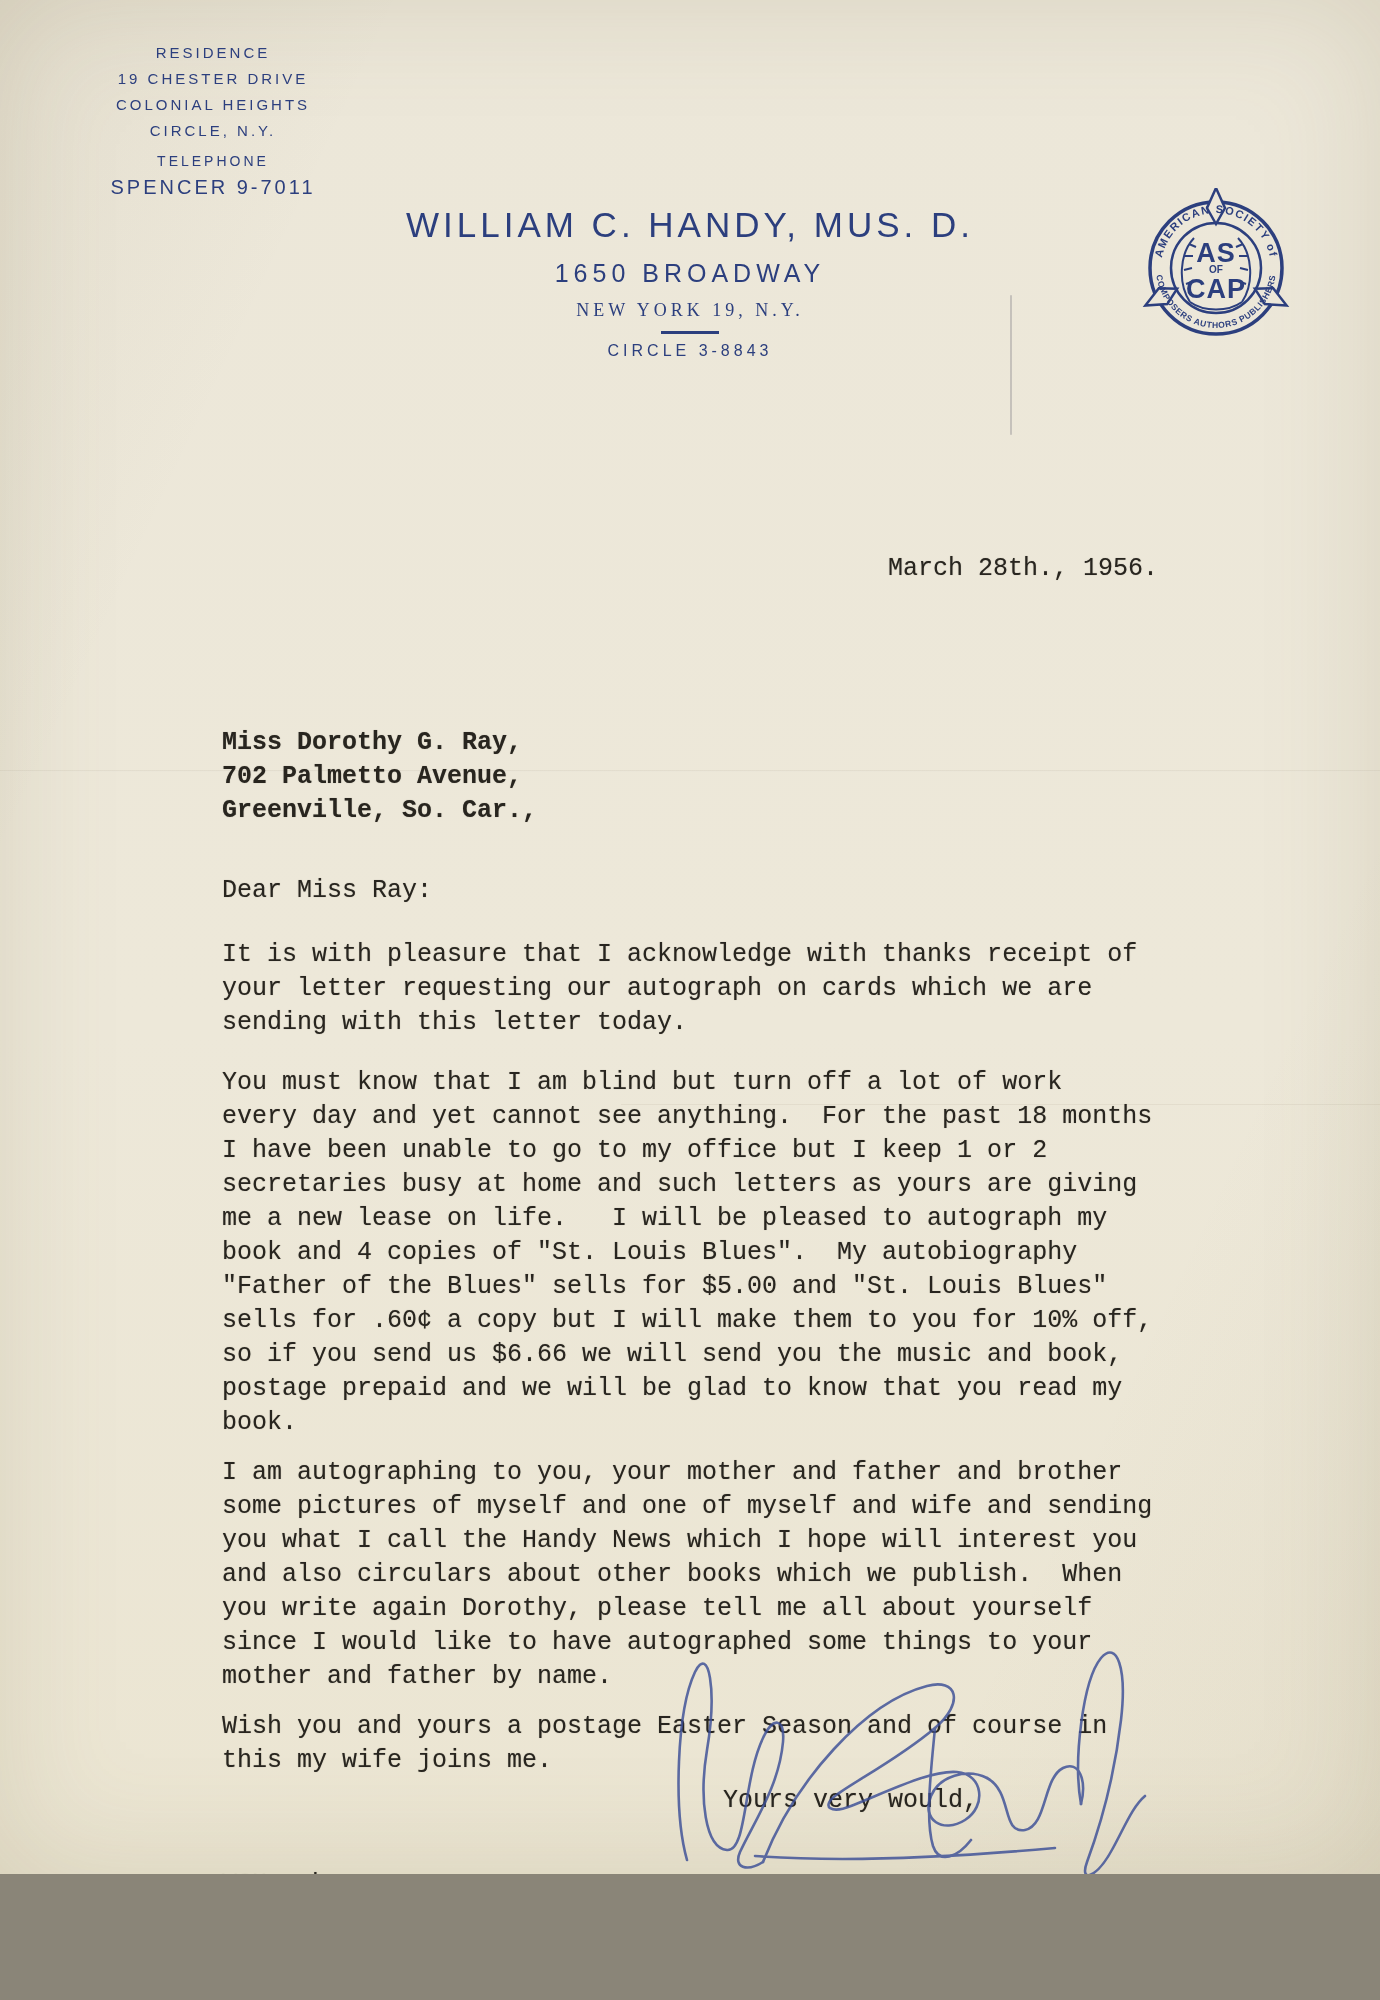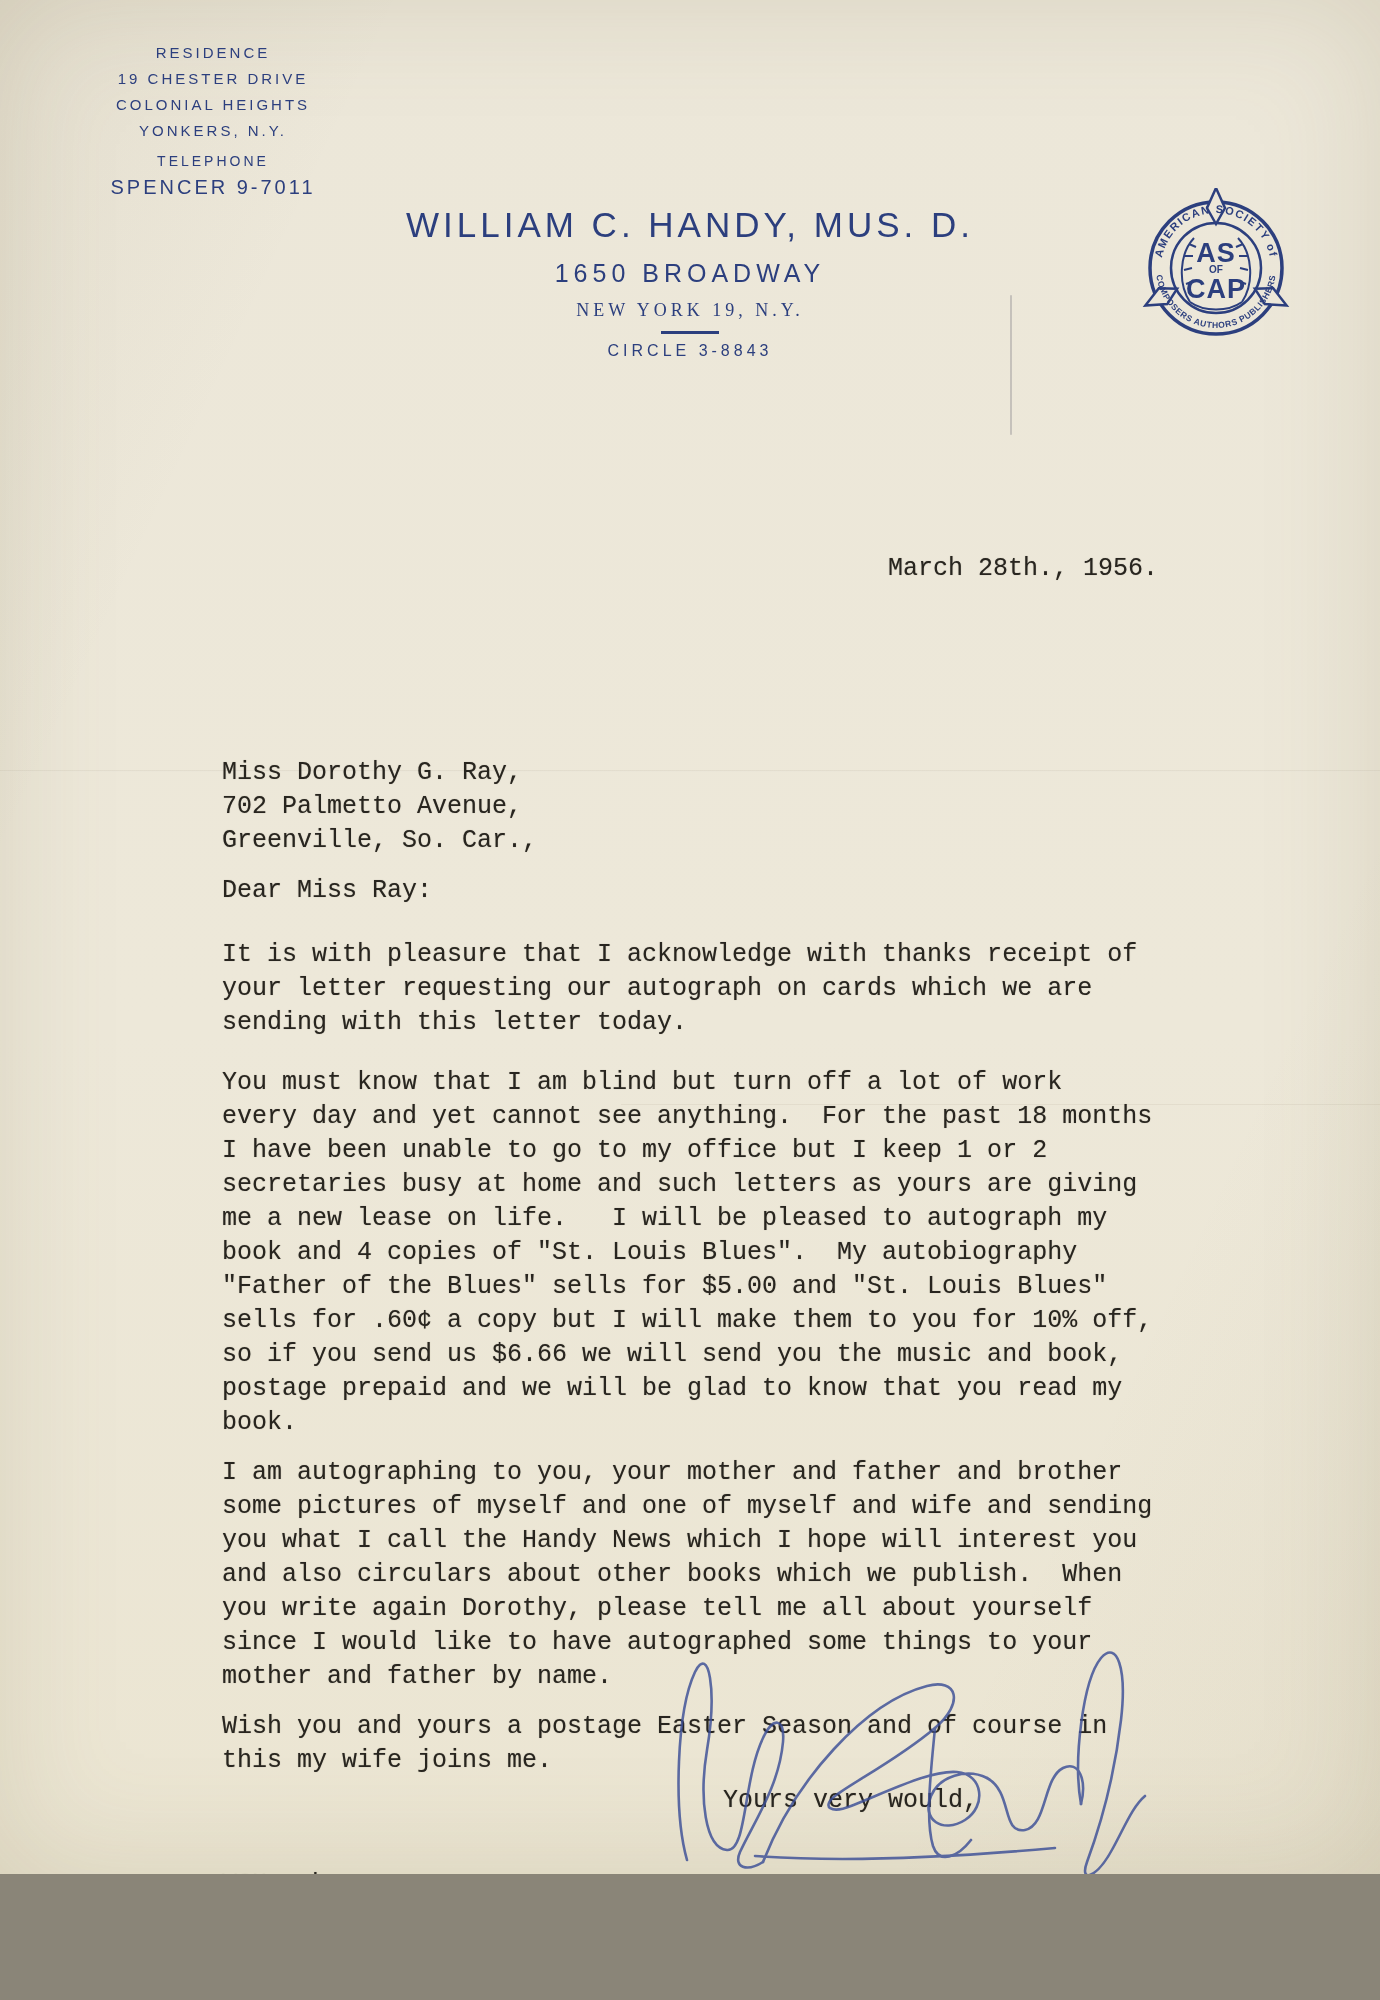--- a/index.html
+++ b/index.html
@@ -37,21 +37,21 @@
 
   
   .typed{
     position:absolute;
     font-family:"Liberation Mono","DejaVu Sans Mono",monospace;
     font-size:25px;line-height:34px;color:#28251f;
     white-space:pre;letter-spacing:0;
     text-shadow:0 0 1px rgba(40,36,30,0.35);
   }
   .date{left:888px;top:552px;}
-  .recipient{left:222px;top:756px;}
+  .recipient{left:222px;top:726px;font-weight:bold;}
   .salutation{left:222px;top:874px;}
   .para1{left:222px;top:938px;}
   .para2{left:222px;top:1066px;}
   .para3{left:222px;top:1456px;}
   .para4{left:222px;top:1710px;}
   .closing{left:723px;top:1784px;}
   .signed-name{left:722px;top:1872px;}
   .typist{left:222px;top:1868px;}
 
   .signature{position:absolute;left:635px;top:1610px;width:530px;height:310px;pointer-events:none;}
@@ -62,21 +62,21 @@
 <div class="page">
 
   <div class="crease-h" style="top:770px"></div>
   <div class="crease-h2" style="top:1104px"></div>
   <div class="crease-v" style="left:1010px;top:295px;height:140px"></div>
 
   <div class="residence">
     <div class="ln">RESIDENCE</div>
     <div class="ln">19 CHESTER DRIVE</div>
     <div class="ln">COLONIAL HEIGHTS</div>
-    <div class="ln">YONKERS, N.Y.</div>
+    <div class="ln">CIRCLE, N.Y.</div>
     <div class="gap"></div>
     <div class="ln" style="font-size:14px">TELEPHONE</div>
     <div class="ln" style="font-size:20px">SPENCER 9-7011</div>
   </div>
 
   <div class="center-head">
     <div class="ch-name">WILLIAM C. HANDY, MUS. D.</div>
     <div class="ch-addr1">1650 BROADWAY</div>
     <div class="ch-addr2">NEW YORK 19, N.Y.</div>
     <div class="ch-rule"></div>

